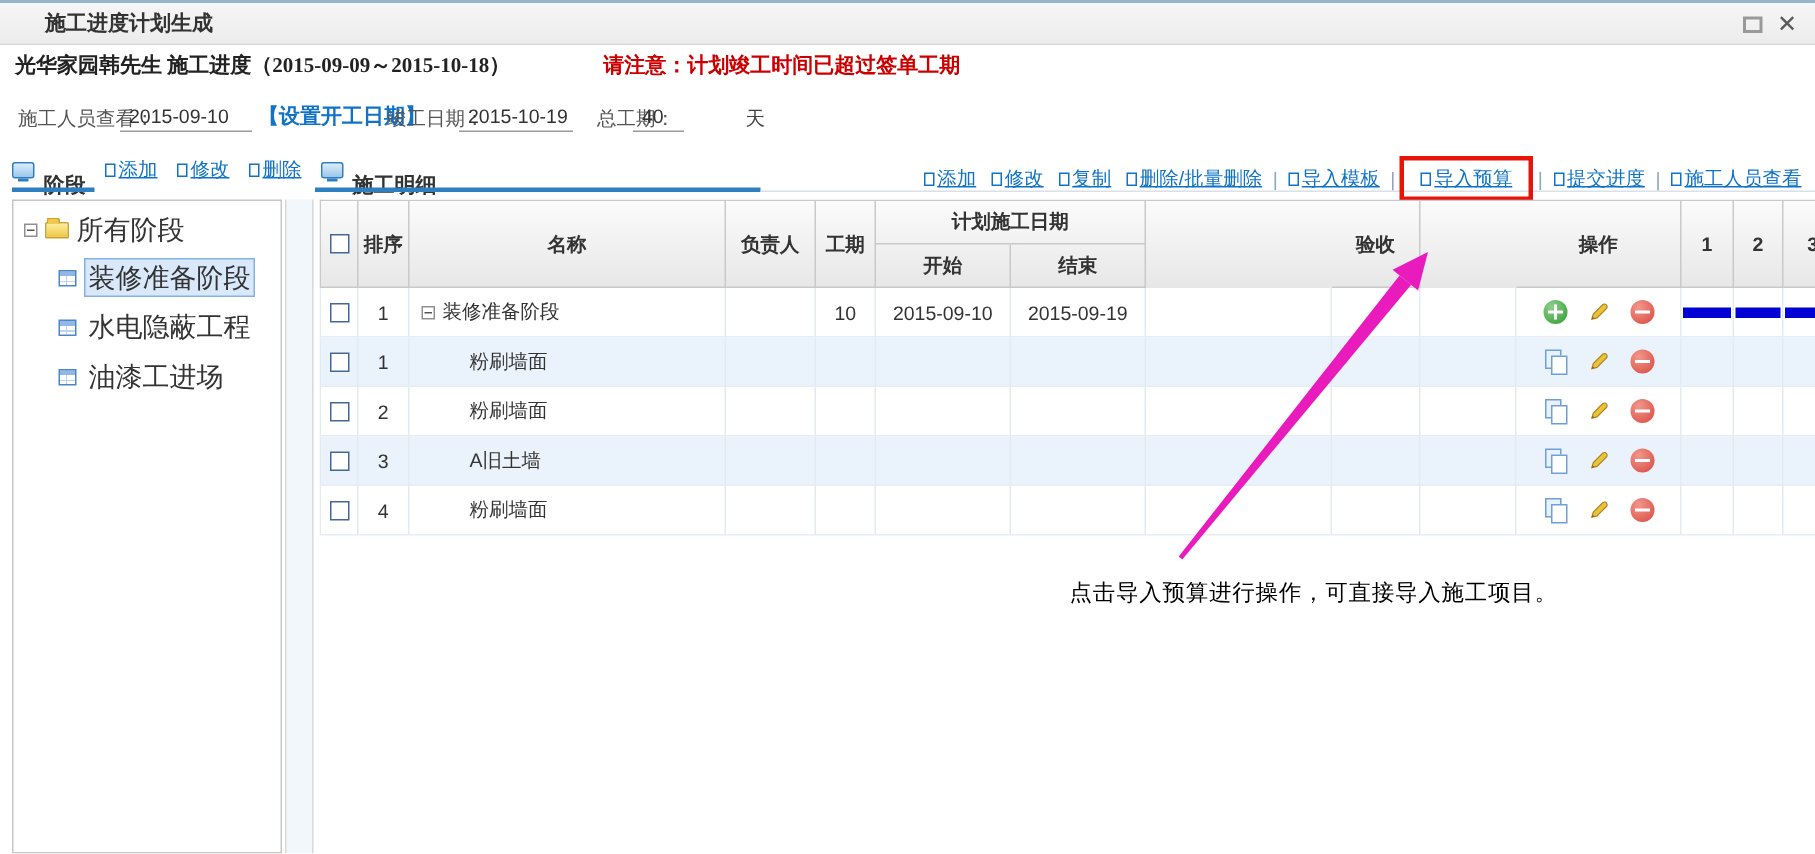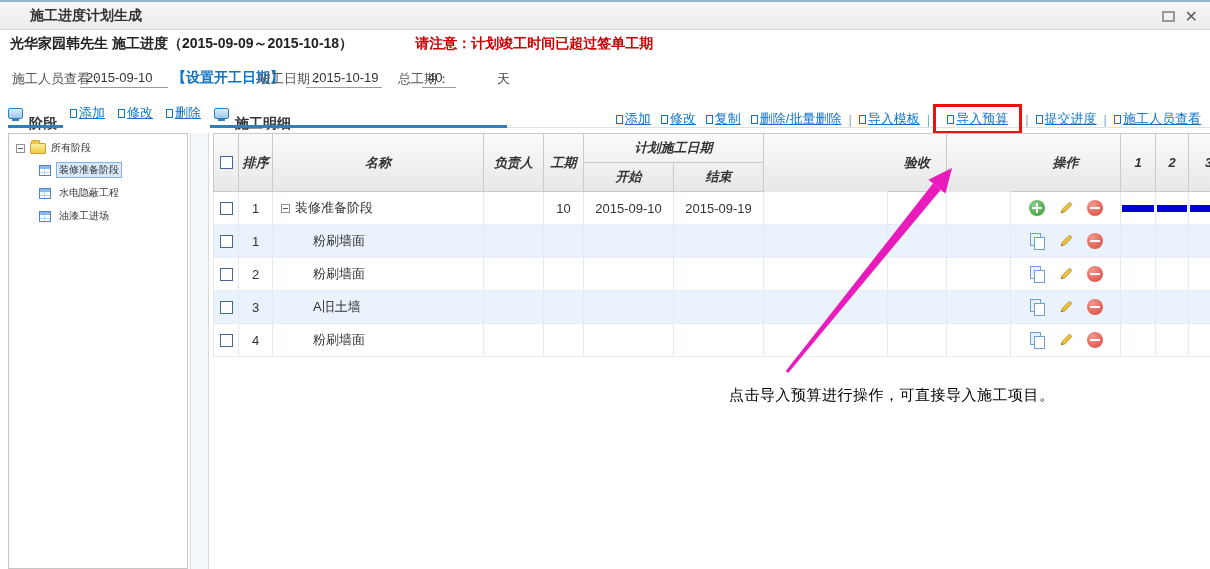--- a/index.html
+++ b/index.html
@@ -15,21 +15,21 @@
     background: linear-gradient(#f6f6f6, #ececec);
     border-top: 2px solid #93b6c8; border-bottom: 1px solid #d7d7d7;
     display: flex; align-items: center;
   }
   .win-title { margin-left: 30px; font-size: 14px; font-weight: 600; color: #333; }
   .win-btns { position: absolute; right: 12px; top: 8px; display: flex; gap: 10px; align-items: center; }
   .btn-max { width: 13px; height: 11px; border: 2px solid #999; background: transparent; cursor: default; }
   .btn-close { font-size: 16px; color: #5a5a5a; line-height: 13px; cursor: default; }
 
   
-  .infobar { position: absolute; left: 0; top: 30px; height: 28px; width: 100%; display: flex; align-items: center; }
+  .infobar { position: absolute; left: 0; top: 30px; height: 28px; width: 100%; display: flex; align-items: center; font-family: Liberation Serif, serif; }
   .project-title { margin-left: 10px; font-size: 14px; font-weight: bold; color: #222; }
   .warning-text { margin-left: 62px; font-size: 14px; font-weight: bold; color: #cc0000; }
 
   
   .datebar { position: absolute; left: 0; top: 58px; height: 38px; width: 100%; font-size: 13px; color: #555; }
   .datebar .lbl { position: absolute; top: 12px; }
   .field {
     position: absolute; top: 9px; height: 21px; border-bottom: 1px solid #9a9a9a;
     color: #333; font-size: 13px; padding: 3px 0 0 6px; background: transparent;
   }
@@ -58,21 +58,21 @@
   .detail-underline { position: absolute; left: 210px; top: 125px; width: 297px; height: 3px; background: #2d7fc1; }
   .header-rule { position: absolute; left: 507px; right: 0; top: 127px; height: 1px; background: #d9e0e7; }
 
   
   .toolbar { position: absolute; right: 4px; top: 104px; display: flex; align-items: center; font-size: 13px; white-space: nowrap; }
   .tlink { display: inline-flex; align-items: center; color: #1073c6; text-decoration: underline; margin: 0 5px; cursor: pointer; }
   .tsep { color: #8fa6c0; margin: 0 2px; }
   .hl-box { display: inline-flex; align-items: center; border: 3px solid #e8140c; padding: 3px 6px; margin: 0 1px; }
 
   
-  .tree-box { position: absolute; left: 8px; top: 133px; width: 180px; bottom: 0; border: 1px solid #c6c6c6; background: #fff; font-size: 10px; }
+  .tree-box { position: absolute; left: 8px; top: 133px; width: 180px; bottom: 0; border: 1px solid #c6c6c6; background: #fff; font-size: 18px; }
   .tree-root { display: flex; align-items: center; margin: 7px 0 0 7px; color: #333; }
   .expander { width: 9px; height: 9px; border: 1px solid #8f8f8f; background: #fff; position: relative; display: inline-block; flex: none; }
   .expander::before { content: ""; position: absolute; left: 1px; right: 1px; top: 3px; height: 1px; background: #555; }
   .folder-ico { width: 16px; height: 11px; background: linear-gradient(#fceda0, #efc944); border: 1px solid #c9a23a; border-radius: 1px; position: relative; margin: 0 5px 0 5px; display: inline-block; flex: none; }
   .folder-ico::before { content: ""; position: absolute; top: -4px; left: 0px; width: 7px; height: 3px; background: #efc944; border: 1px solid #c9a23a; border-bottom: none; border-radius: 2px 2px 0 0; }
   .tree-item { display: flex; align-items: center; margin: 7px 0 0 30px; color: #333; cursor: pointer; }
   .table-ico {
     width: 12px; height: 11px; border: 1px solid #4d86c8; margin-right: 5px; display: inline-block; flex: none;
     background:
       linear-gradient(to bottom, #8fb8e6 0 3px, rgba(0,0,0,0) 3px),
@@ -82,21 +82,21 @@
   .tree-item .t-label { padding: 1px 3px; }
   .tree-item.selected .t-label { background: #d9e9fb; border: 1px solid #84b3e2; padding: 0 2px; }
 
   .vsplit { position: absolute; left: 190px; top: 133px; width: 19px; bottom: 0; background: #f2f7fc; border-left: 1px solid #dadada; border-right: 1px solid #dadada; }
 
   
   #app { --cols: 25px 34px 211px 60px 40px 90px 90px 124px 59px 64px 110px 35px 33px 40px; }
   .table { position: absolute; left: 213px; top: 133px; width: 997px; height: 226px; overflow: hidden; font-size: 13px; }
   .thead { display: grid; grid-template-columns: var(--cols); grid-auto-rows: 29px; width: 1015px;
            background: linear-gradient(#fbfbfb, #e7e7e7); border-top: 1px solid #c9c9c9; border-left: 1px solid #c9c9c9; }
-  .th { border-right: 1px solid #c9c9c9; border-bottom: 1px solid #c9c9c9; display: flex; align-items: center; justify-content: center; font-weight: bold; color: #333; font-style: italic; }
+  .th { border-right: 1px solid #c9c9c9; border-bottom: 1px solid #c9c9c9; display: flex; align-items: center; justify-content: center; font-weight: bold; color: #333; }
   .th.span2 { grid-row: 1 / 3; }
   .g-check { grid-column: 1; } .g-order { grid-column: 2; } .g-name { grid-column: 3; }
   .g-owner { grid-column: 4; } .g-dur { grid-column: 5; }
   .g-plan { grid-column: 6 / 8; grid-row: 1; }
   .g-start { grid-column: 6; grid-row: 2; } .g-end { grid-column: 7; grid-row: 2; }
   .g-pre { grid-column: 8; } .g-acc { grid-column: 9; } .g-sys { grid-column: 10; }
   .g-ops { grid-column: 11; } .g-b1 { grid-column: 12; } .g-b2 { grid-column: 13; } .g-b3 { grid-column: 14; }
 
   .trow { display: grid; grid-template-columns: var(--cols); height: 33px; width: 1015px; border-left: 1px solid #e3ebf2; }
   .trow.alt { background: #eaf2fb; }
@@ -113,21 +113,21 @@
   .op-add::after { content: ""; position: absolute; left: 3px; top: 7px; width: 10px; height: 2px; background: #fff; }
   .op-remove { border-radius: 50%; background: radial-gradient(circle at 35% 30%, #f2978d, #d8473b); }
   .op-remove::before { content: ""; position: absolute; left: 3px; top: 7px; width: 10px; height: 2px; background: #fff; }
   .op-copy::before, .op-copy::after { content: ""; position: absolute; width: 9px; height: 11px; border: 1px solid #6f9fd8; background: #e8f1fc; }
   .op-copy::before { left: 1px; top: 0; }
   .op-copy::after { left: 5px; top: 4px; background: #fff; }
 
   .gantt-bar { height: 7px; background: #0101d6; width: 100%; margin: 0 1px; }
 
   
-  .note { position: absolute; left: 729px; top: 386px; font-size: 15px; color: #000; letter-spacing: 0.5px; }
+  .note { position: absolute; left: 713px; top: 386px; font-size: 15px; color: #000; letter-spacing: 0.5px; }
   .arrow-svg { position: absolute; left: 760px; top: 150px; pointer-events: none; }
 </style>
 </head>
 <body>
 
 <div id="app">
 
   <div class="titlebar">
     <span class="win-title">施工进度计划生成</span>
     <span class="win-btns">

